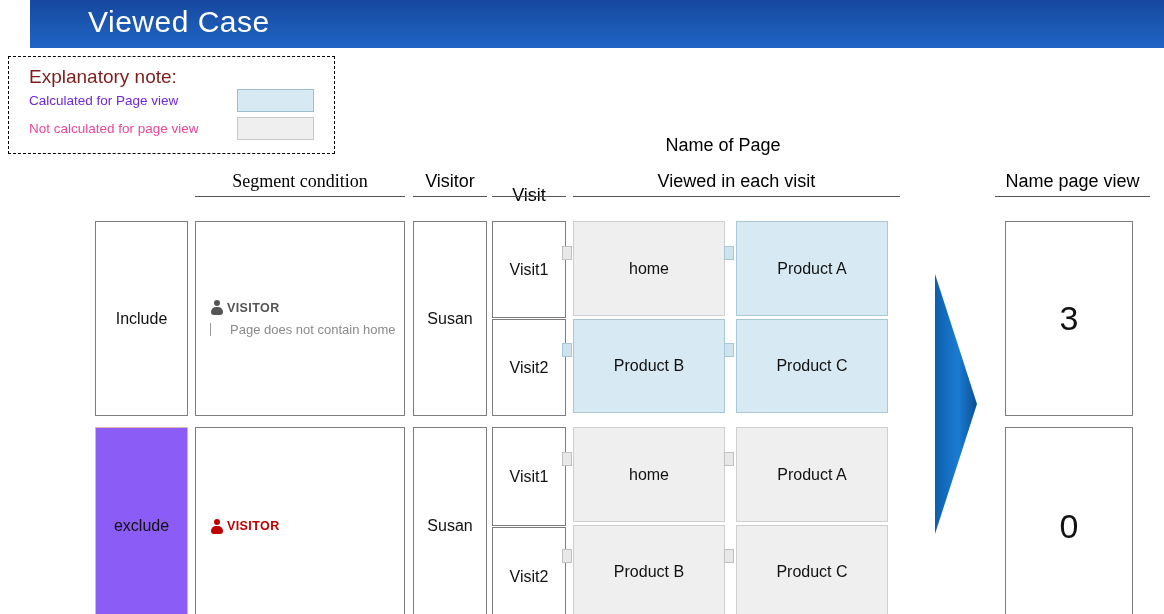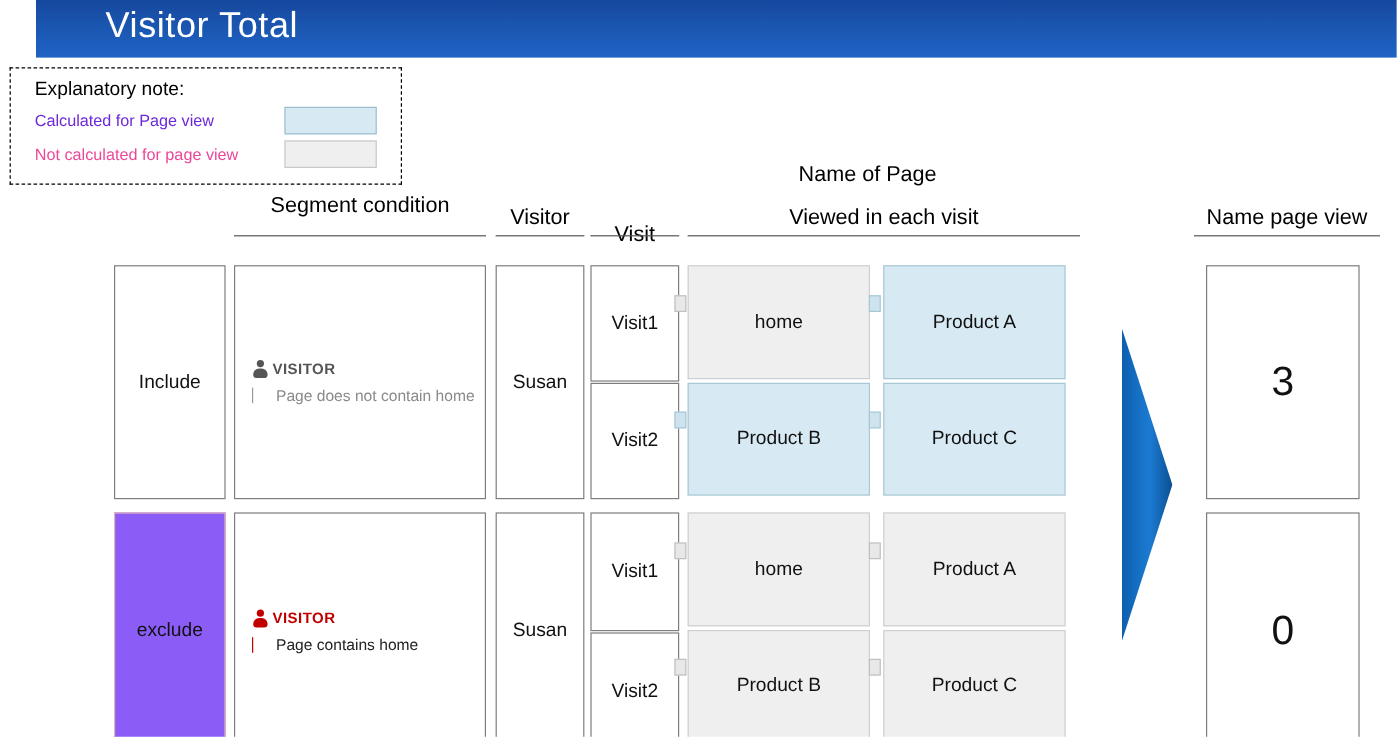--- a/index.html
+++ b/index.html
@@ -16,21 +16,21 @@
   }
   .header-title{
     position:absolute;left:58px;top:5px;
     font-size:30px;color:#ffffff;letter-spacing:.5px;
   }
   
   .legend{
     position:absolute;left:8px;top:56px;width:327px;height:98px;
     border:1.5px dashed #000;box-sizing:border-box;background:#fff;
   }
-  .legend-title{position:absolute;left:20px;top:9px;font-size:16px;color:#000000;}
+  .legend-title{position:absolute;left:20px;top:9px;font-size:19px;color:#7f1d1d;}
   .legend-row1{position:absolute;left:20px;top:36px;font-size:13.5px;color:#6d28d9;}
   .legend-row2{position:absolute;left:20px;top:64px;font-size:13.5px;color:#ec4899;}
   .legend-sw1{
     position:absolute;left:228px;top:32px;width:77px;height:23px;
     background:#d7eaf3;border:1px solid #9dbfcd;box-sizing:border-box;
   }
   .legend-sw2{
     position:absolute;left:228px;top:60px;width:77px;height:23px;
     background:#efefef;border:1px solid #c8c8c8;box-sizing:border-box;
   }
@@ -70,34 +70,34 @@
     box-sizing:border-box;
   }
   .conn.b{background:#cfe3ee;border-color:#a8c8d6;}
   
   .arrow{position:absolute;left:935px;top:274px;width:42px;height:260px;}
 </style>
 </head>
 <body>
 
 <div class="header">
-  <div class="header-title">Visitor Total</div>
+  <div class="header-title">Viewed Case</div>
 </div>
 
 <div class="legend">
   <div class="legend-title">Explanatory note:</div>
   <div class="legend-row1">Calculated for Page view</div>
   <div class="legend-sw1"></div>
   <div class="legend-row2">Not calculated for page view</div>
   <div class="legend-sw2"></div>
 </div>
 
 <div class="col-head" style="left:573px;top:135px;width:300px;">Name of Page</div>
 
-<div class="col-head" style="left:195px;top:161px;width:210px;">Segment condition</div>
+<div class="col-head" style="left:195px;top:171px;width:210px;font-family:Liberation Serif, serif;">Segment condition</div>
 <div class="hdr-underline" style="left:195px;top:196px;width:210px;"></div>
 
 <div class="col-head" style="left:413px;top:171px;width:74px;">Visitor</div>
 <div class="hdr-underline" style="left:413px;top:196px;width:74px;"></div>
 
 <div class="col-head" style="left:492px;top:185px;width:74px;">Visit</div>
 <div class="hdr-underline" style="left:492px;top:196px;width:74px;"></div>
 
 <div class="col-head" style="left:573px;top:171px;width:327px;">Viewed in each visit</div>
 <div class="hdr-underline" style="left:573px;top:196px;width:327px;"></div>
@@ -144,24 +144,20 @@
 
 <div class="cell white seg" style="left:195px;top:411px;width:210px;height:198px;">
   <div class="seg-inner">
     <div class="seg-line1">
       <span class="vis-ico">
         <span class="h" style="background:#c00000;"></span>
           <span class="b" style="background:#c00000;"></span>
       </span>
       <span class="red-txt">VISITOR</span>
     </div>
-    <div class="seg-line2">
-      <span class="seg-bar" style="background:#c00000;"></span>
-      <span class="dark-txt">Page contains home</span>
-    </div>
   </div>
 </div>
 
 <div class="cell white" style="left:413px;top:411px;width:74px;height:198px;">Susan</div>
 
 <div class="cell white" style="left:492px;top:411px;width:74px;height:99px;">Visit1</div>
 <div class="cell white" style="left:492px;top:511px;width:74px;height:99px;">Visit2</div>
 
 <div class="conn" style="left:562px;top:452px;"></div>
 <div class="cell grey" style="left:573px;top:411px;width:152px;height:95px;">home</div>

